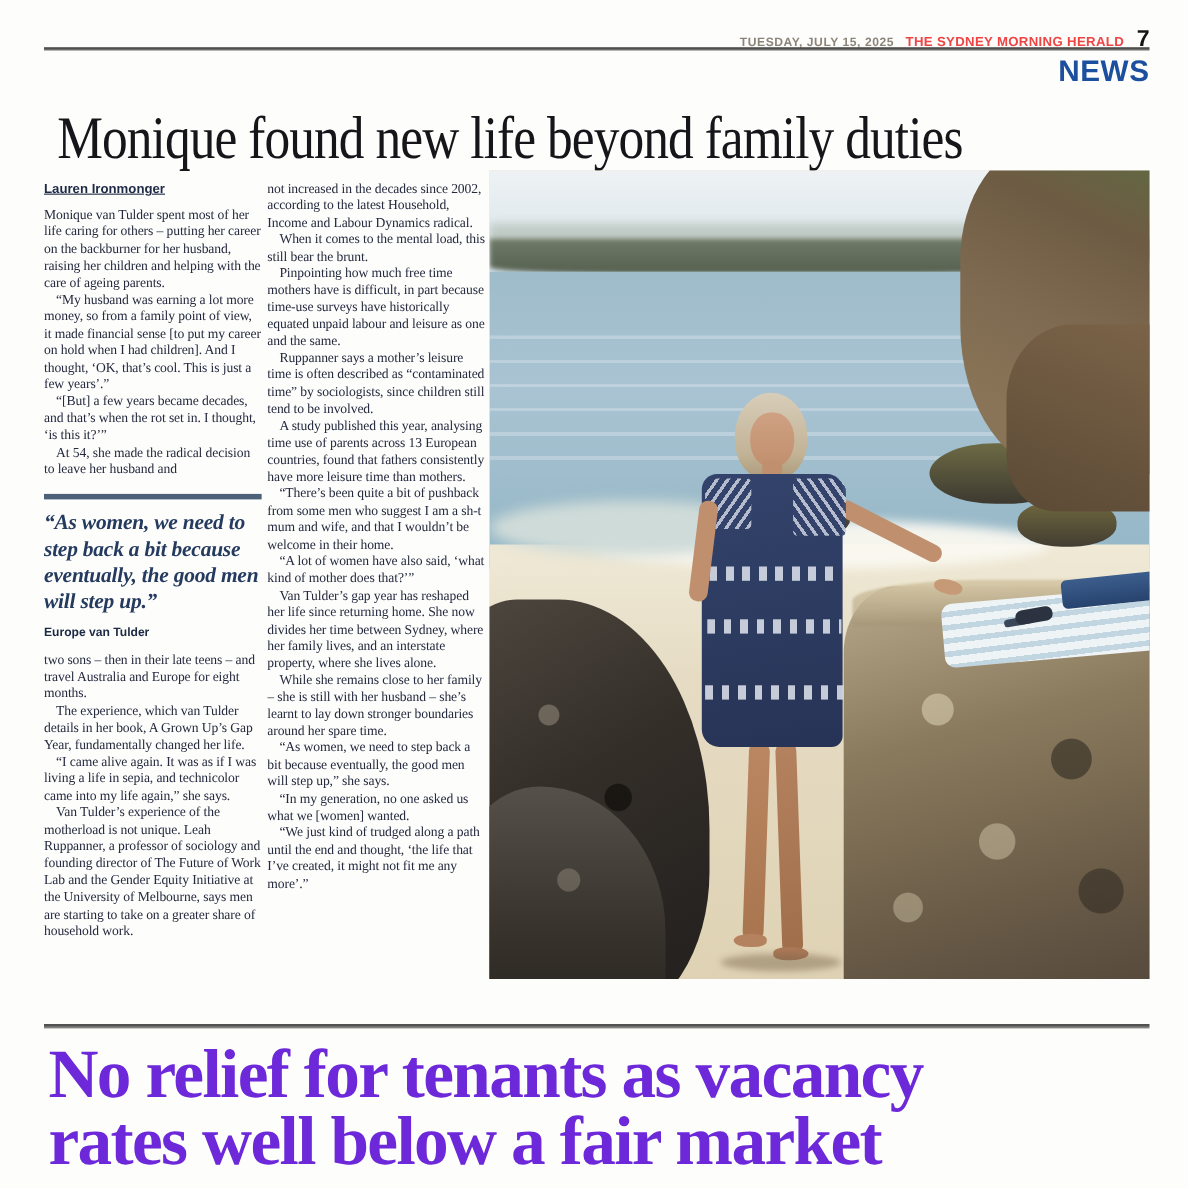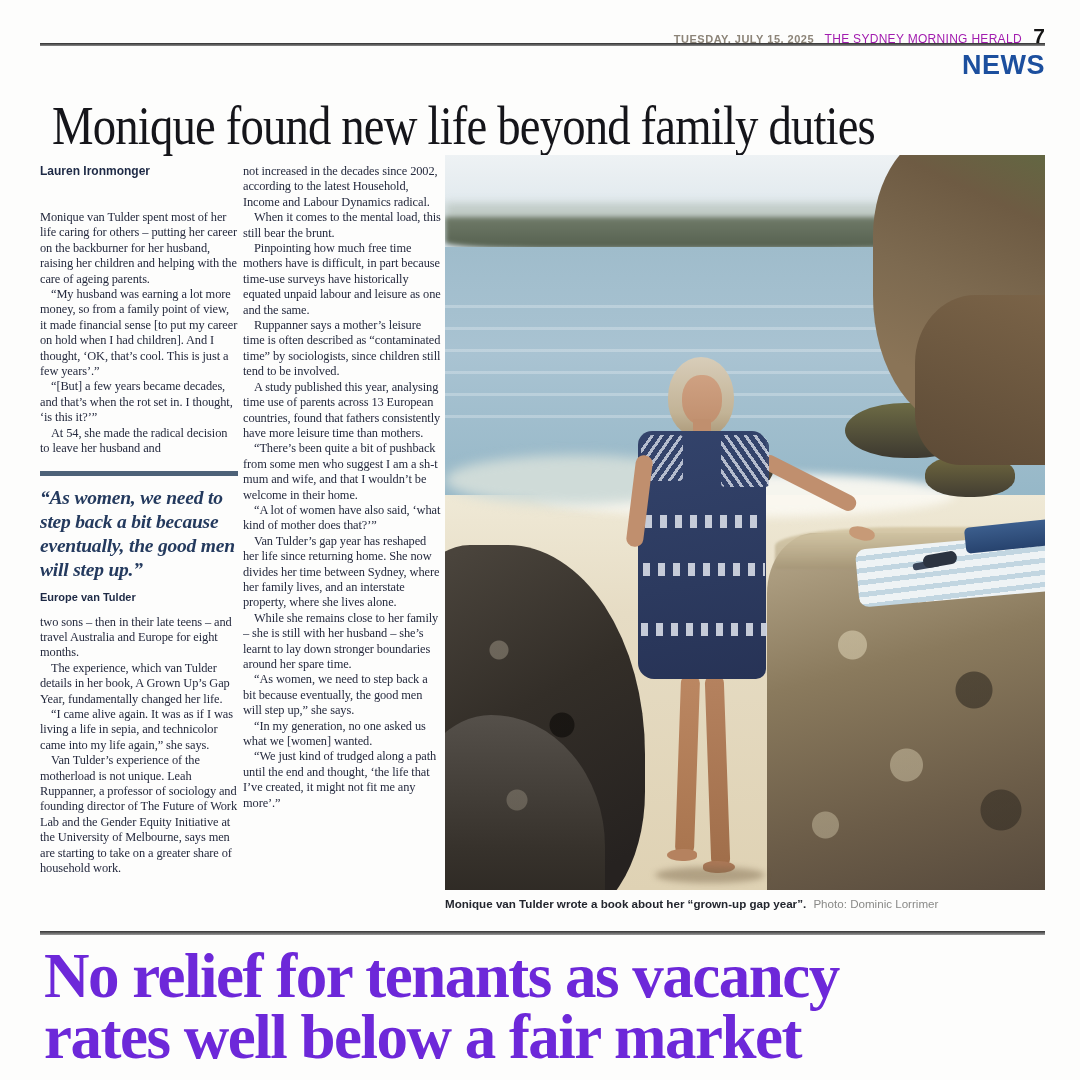--- a/index.html
+++ b/index.html
@@ -8,41 +8,41 @@
     position:relative; width:1080px; height:1080px; margin:0 auto;
     background:#fdfdfc; overflow:hidden;
     font-family:"Liberation Serif", serif; color:#252a3e;
   }
   
   .date-row {
     position:absolute; top:24px; right:35px; white-space:nowrap;
     font-family:"Liberation Sans", sans-serif;
   }
   .date-text { font-size:11px; font-weight:bold; color:#8c8478; letter-spacing:.5px; }
-  .paper-name { font-size:12px; font-weight:normal; color:#a21caf; letter-spacing:.3px; margin-left:6px; }
+  .paper-name { font-size:12px; font-weight:bold; color:#ef4444; letter-spacing:.3px; margin-left:6px; }
   .page-num { font-size:21px; font-weight:bold; color:#141414; margin-left:7px; }
   .rule-top { position:absolute; left:40px; right:35px; top:43px; height:3px;
     background:linear-gradient(#2e2e2e, #8a8a8a); }
   .section-label {
     position:absolute; top:50px; right:35px;
     font-family:"Liberation Sans", sans-serif; font-weight:bold;
     font-size:27px; letter-spacing:.5px;
   }
   
   .headline1 {
     position:absolute; left:52px; top:94px; width:1000px;
     font-size:55px; font-weight:400; color:#15151a; letter-spacing:-1px;
     transform:scaleX(.85); transform-origin:left center; white-space:nowrap;
   }
   .col { position:absolute; top:164px; width:198px; height:772px; overflow:hidden; }
   .col1 { left:40px; }
   .col2 { left:243px; }
   .byline {
     font-family:"Liberation Sans", sans-serif; font-weight:bold;
-    font-size:12px; color:#1d2945; margin-bottom:32px;
+    font-size:12px; color:#1d2945; margin-bottom:10px;text-decoration:underline;
   }
   .col p {
     font-size:12.4px; line-height:15.4px; color:#252a3e;
     text-indent:11px; letter-spacing:-0.1px;
   }
   .col .no-indent, .col p:first-child { text-indent:0; }
   
   .pull-quote { margin:14px 0 12px 0; border-top:5px solid #4d6278; padding-top:10px; }
   .pull-quote .pq-text {
     font-style:italic; font-weight:600; font-size:19.5px; line-height:24px;
@@ -243,24 +243,20 @@
     <div class="ph-shadow"></div>
     <div class="ph-dress"></div>
     <div class="ph-shoulder-l"></div>
     <div class="ph-shoulder-r"></div>
     <div class="dress-row r1"></div>
     <div class="dress-row r2"></div>
     <div class="dress-row r3"></div>
     <div class="ph-arm-l"></div>
   </div>
 
-  <div class="caption">
-    <span class="cap-bold">Monique van Tulder wrote a book about her “grown-up gap year”.</span>
-    <span class="cap-credit">Photo: Dominic Lorrimer</span>
-  </div>
 
   <div class="rule-mid"></div>
   <h1 class="headline2">
     <span>No relief for tenants as vacancy</span><br>
     <span>rates well below a fair market</span>
   </h1>
 
 </div>
 
 </body></html>

